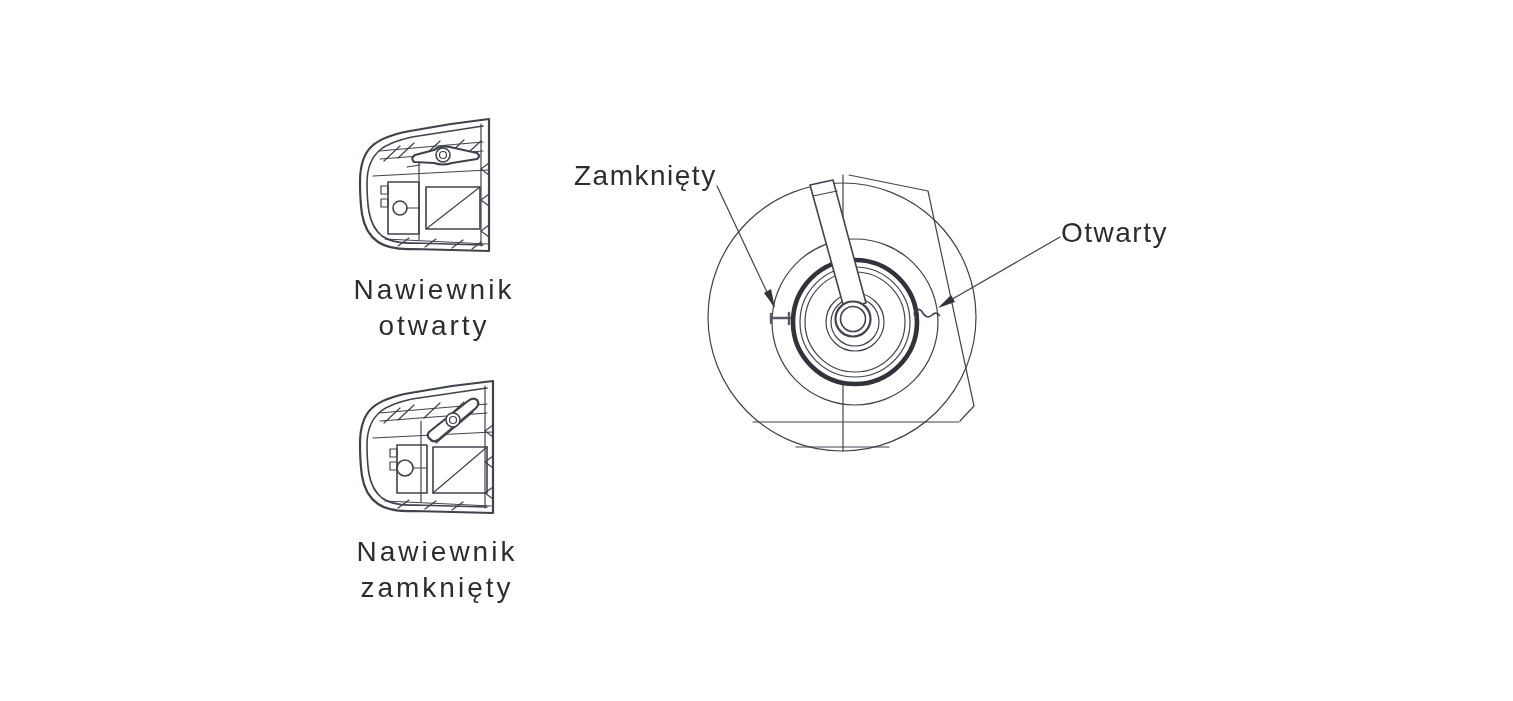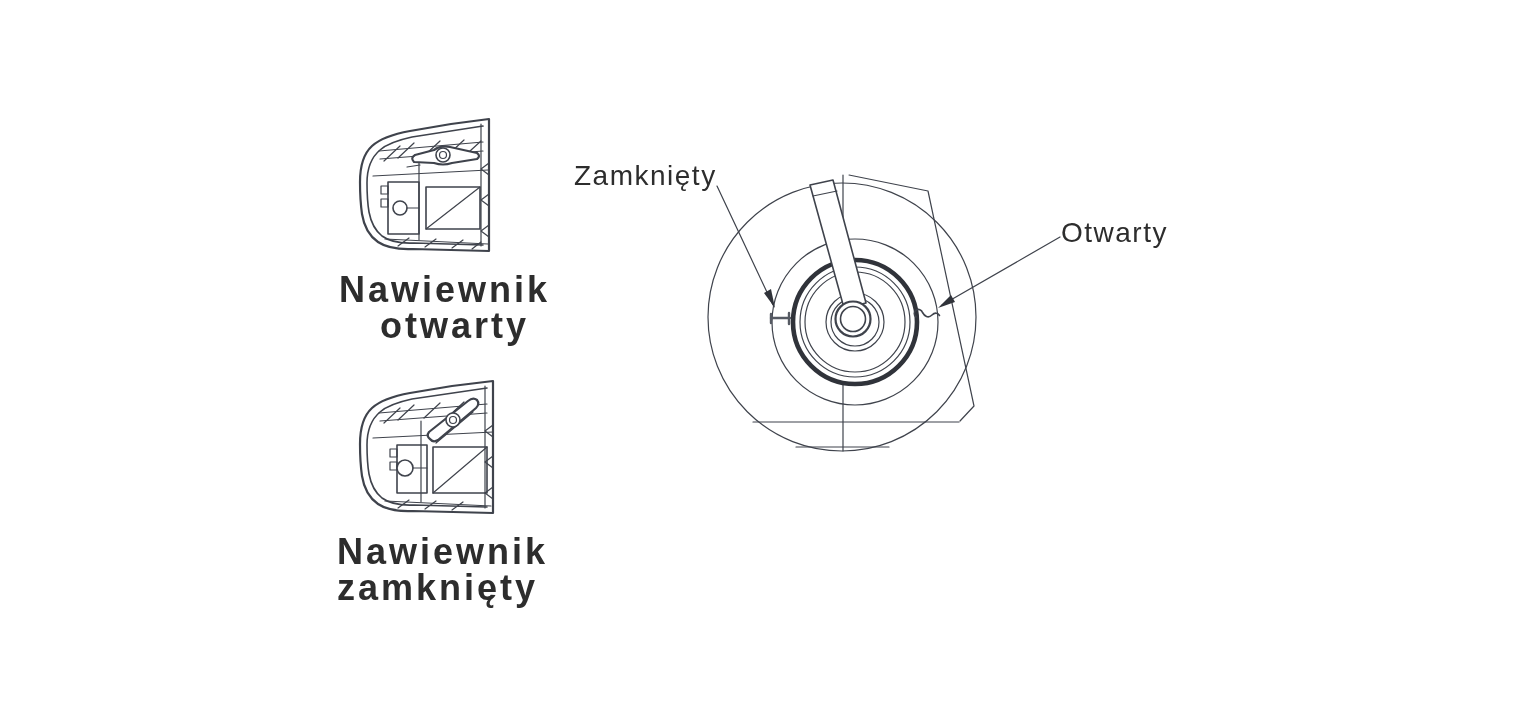--- a/index.html
+++ b/index.html
@@ -18,22 +18,22 @@
   }
   svg{position:absolute;left:0;top:0;}
   .s{fill:none;stroke:var(--line);stroke-width:1.6;stroke-linejoin:round;stroke-linecap:round;}
   .thin{stroke-width:1.2;}
   .thick{stroke-width:2.2;}
   .bold{fill:none;stroke:var(--line-bold);stroke-width:4.6;}
   .wf{fill:var(--background);}
   .arrow{fill:var(--line-bold);stroke:none;}
   .mark{fill:none;stroke:#565a63;stroke-width:2.4;stroke-linecap:round;}
   .caption{
-    position:absolute;text-align:right;color:var(--text);
-    font-size:36px;line-height:36px;letter-spacing:3px;white-space:nowrap;font-weight:bold;
+    position:absolute;text-align:center;color:var(--text);
+    font-size:28px;line-height:36px;letter-spacing:3px;white-space:nowrap;
   }
   .annotation{
     position:absolute;color:var(--text);
     font-size:28px;line-height:28px;letter-spacing:1.5px;white-space:nowrap;
   }
 </style>
 </head>
 <body>
 
 <div class="canvas">

